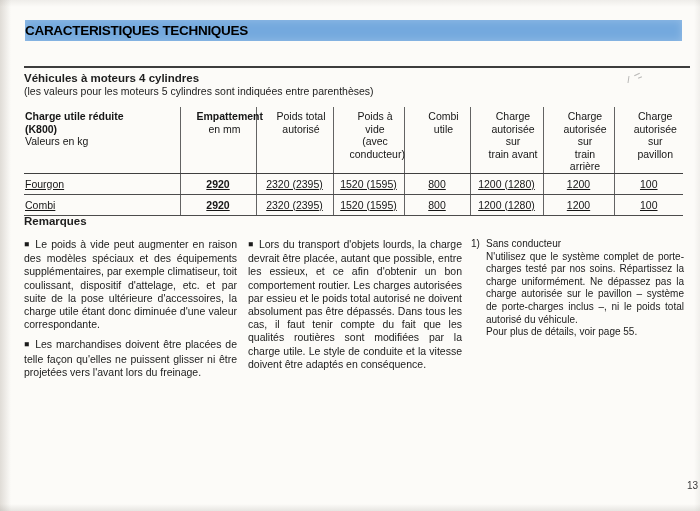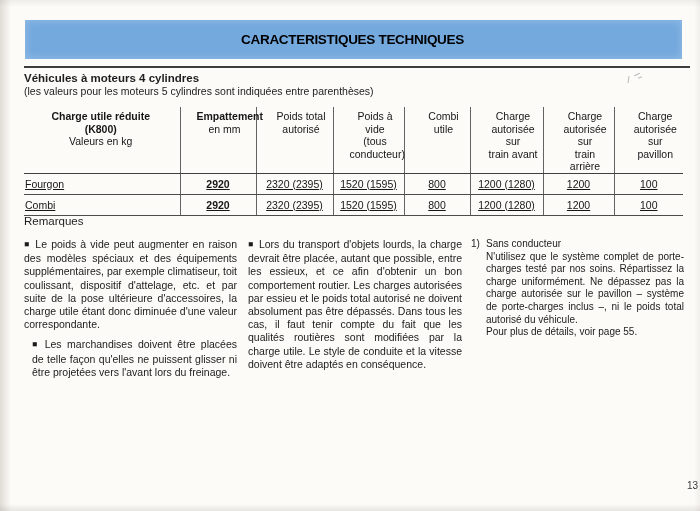--- a/index.html
+++ b/index.html
@@ -10,22 +10,22 @@
   
   .edge-left  { position:absolute; left:0; top:0; width:11px; height:100%;
                 background:linear-gradient(to right, rgba(150,140,128,.28), rgba(150,140,128,0)); }
   .edge-top   { position:absolute; left:0; top:0; width:100%; height:7px;
                 background:linear-gradient(to bottom, rgba(140,135,128,.12), rgba(140,135,128,0)); }
   .edge-bottom{ position:absolute; left:0; bottom:0; width:100%; height:7px;
                 background:linear-gradient(to top, rgba(120,115,108,.16), rgba(120,115,108,0)); }
   .edge-right { position:absolute; right:0; top:0; width:6px; height:100%;
                 background:linear-gradient(to left, rgba(140,135,128,.10), rgba(140,135,128,0)); }
 
-  .header-bar { position:absolute; left:25px; top:20px; width:657px; height:39px;
-                display:flex; align-items:center; justify-content:center;
+  .header-bar { position:absolute; left:25px; top:20px; width:657px; height:21px;
+                display:flex; align-items:center; justify-content:flex-start;
                 box-shadow:inset 0 0 8px rgba(255,255,255,.25); }
   .header-bar .ttl { font-weight:bold; font-size:13.5px; letter-spacing:-0.3px; color:#000;
                 padding-right:2px; line-height:1; }
 
   .rule { position:absolute; left:24px; top:66px; width:666px; height:2px; background:#3d3d3d; }
 
   .intro { position:absolute; left:24px; top:72px; width:560px; }
   .intro .t { font-weight:bold; font-size:11.5px; line-height:13px; }
   .intro .s { font-size:10.5px; line-height:13px; color:#222; }
 
@@ -34,35 +34,35 @@
   .pencil-mark i.a { left:2px; top:3px; width:1px; height:7px; transform:rotate(8deg); }
   .pencil-mark i.b { left:8px; top:1px; width:6px; height:1px; transform:rotate(-25deg); }
   .pencil-mark i.c { left:12px; top:4px; width:4px; height:1px; transform:rotate(-20deg); }
 
   table.spec { position:absolute; left:24px; top:107px; width:659px;
                border-collapse:collapse; table-layout:fixed; font-size:10.5px; color:#161616; }
   table.spec th, table.spec td { border-right:1px solid #636363; padding:0 3px; }
   table.spec th:last-child, table.spec td:last-child { border-right:none; }
   table.spec thead th { border-bottom:1px solid #3f3f3f; height:45px; vertical-align:top;
                font-weight:normal; text-align:center; padding-top:3px; line-height:12.5px;padding-left:16px; }
-  table.spec thead th.lblh { text-align:center; padding-left:1px; }
+  table.spec thead th.lblh { text-align:left; padding-left:1px; }
   table.spec tbody td { border-bottom:1px solid #4c4c4c; height:21px; text-align:center;
                vertical-align:middle; line-height:12px;text-decoration:underline; }
   table.spec tbody td.lbl { text-align:left; padding-left:1px; }
   table.spec tbody td.emp { font-weight:bold; }
   .b { font-weight:bold; }
 
-  .remarks-title { position:absolute; left:24px; top:215px; font-weight:normal; font-size:11.5px; }
+  .remarks-title { position:absolute; left:24px; top:215px; font-weight:bold; font-size:11.5px; }
 
   .cols { position:absolute; left:24px; top:238px; width:664px; display:flex; }
   .colA { width:213px; margin-right:11px; }
   .colB { width:214px; margin-right:9px; }
   .colC { width:213px; }
   .cols p.rp { font-size:10.5px; line-height:13.2px; text-align:justify; color:#1b1b1b; }
-  .cols p.rp + p.rp { margin-top:7px;margin-left:8px; }
+  .cols p.rp + p.rp { margin-top:7px; }
   .bullet { font-size:8.5px; margin-right:5px; position:relative; top:-1px; }
 
   .fn { font-size:10px; line-height:12.6px; color:#1b1b1b; }
   .fn .fnrow { display:flex; }
   .fn .fnm { width:15px; flex:0 0 15px; }
   .fn .fnbody { padding-left:15px; text-align:justify; }
   .fn .fnmore { padding-left:15px; }
 
   .page-number { position:absolute; left:687px; top:480px; font-size:10px; color:#3a3a3a; }
 </style>
@@ -116,21 +116,21 @@
             <div>en mm</div>
             <div></div>
         </th>
         <th>
           <div>Poids total</div>
             <div>autorisé</div>
             <div></div>
         </th>
         <th>
           <div>Poids à vide</div>
-            <div>(tous</div>
+            <div>(avec</div>
             <div>conducteur)</div>
         </th>
         <th>
           <div>Combi utile</div>
             <div></div>
             <div></div>
         </th>
         <th>
           <div>Charge</div>
             <div>autorisée sur</div>

